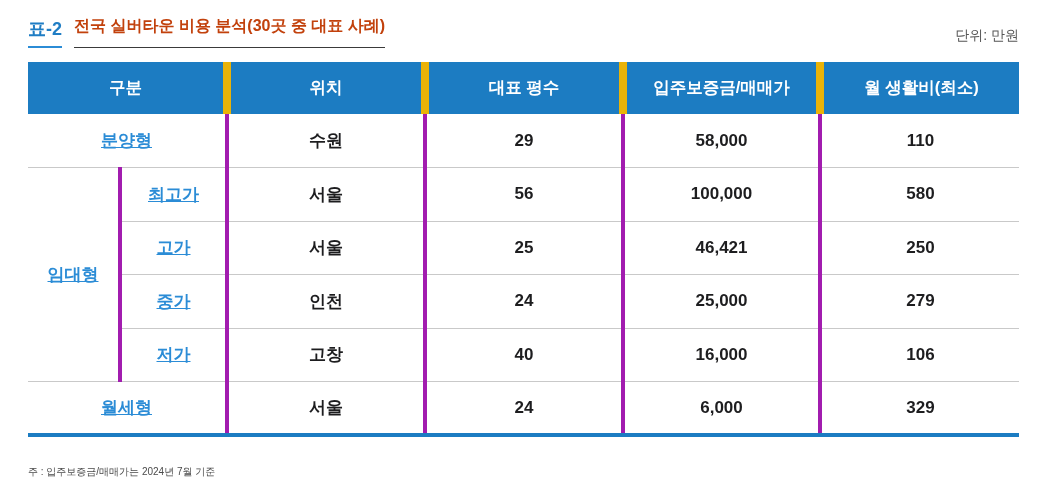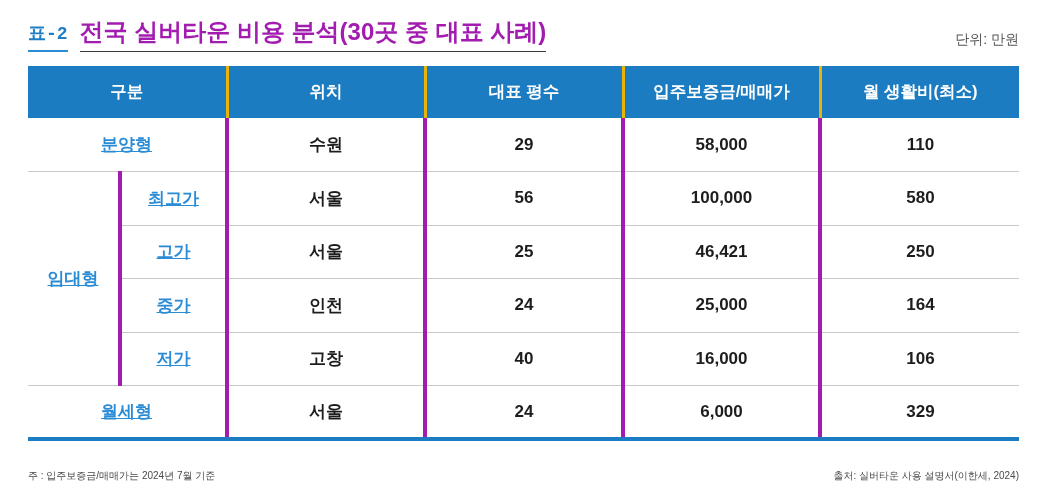--- a/index.html
+++ b/index.html
@@ -20,28 +20,27 @@
     align-items: flex-end;
     width: 991px;
   }
   .tag {
     color: #1F7DC4;
     font-weight: 700;
     font-size: 18px;
     border-bottom: 2.5px solid #2B8CD6;
     padding-bottom: 5px;
     letter-spacing: 0;
-    font-family: Liberation Mono, monospace;
   }
   .doc-title {
-    font-size: 24px;
+    font-size: 16px;
     font-weight: 600;
-    color: #a21caf;
+    color: #c2410c;
     border-bottom: 1.5px solid #3a3a3a;
-    padding-bottom: 3px;
+    padding-bottom: 10px;
     margin-left: 12px;
   }
   .unit {
     margin-left: auto;
     font-size: 14px;
     color: #555;
     padding-bottom: 3px;
     font-weight: 400;
   }
 
@@ -54,21 +53,21 @@
   }
   .cost th {
     background: #1C7CC2;
     color: #ffffff;
     font-size: 16.5px;
     font-weight: 700;
     height: 52px;
     text-align: center;
     vertical-align: middle;
   }
-  .cost thead th + th { border-left: 3px solid #eab308; }
+  .cost thead th + th { border-left: 8px solid #eab308; }
   .cost td {
     height: 53.5px;
     text-align: center;
     vertical-align: middle;
     font-size: 17px;
     font-weight: 700;
     color: #1d1d1f;
     border-left: 4px solid #a21caf;
     background: #ffffff;
   }
@@ -139,37 +138,36 @@
         <td>서울</td>
         <td>25</td>
         <td>46,421</td>
         <td>250</td>
       </tr>
       <tr>
         <td class="cat">중가</td>
         <td>인천</td>
         <td>24</td>
         <td>25,000</td>
-        <td>164</td>
+        <td>279</td>
       </tr>
       <tr>
         <td class="cat">저가</td>
         <td>고창</td>
         <td>40</td>
         <td>16,000</td>
         <td>106</td>
       </tr>
       <tr class="last">
         <td colspan="2" class="cat edge">월세형</td>
         <td>서울</td>
         <td>24</td>
         <td>6,000</td>
         <td>329</td>
       </tr>
     </tbody>
   </table>
 
   <div class="notes">
     <span>주 : 입주보증금/매매가는 2024년 7월 기준</span>
-    <span>출처: 실버타운 사용 설명서(이한세, 2024)</span>
   </div>
 
 </div>
 
 </body></html>

